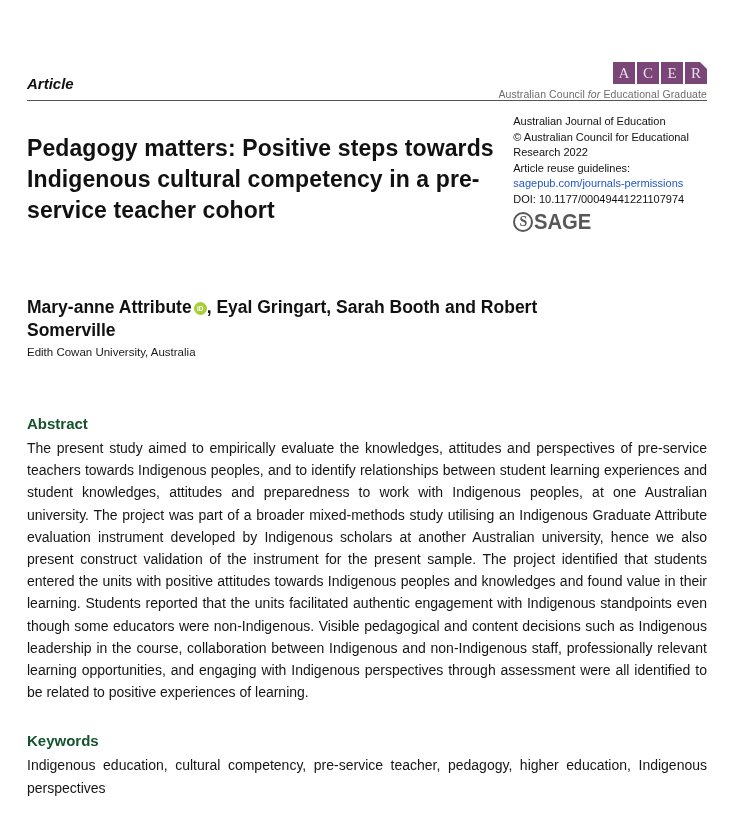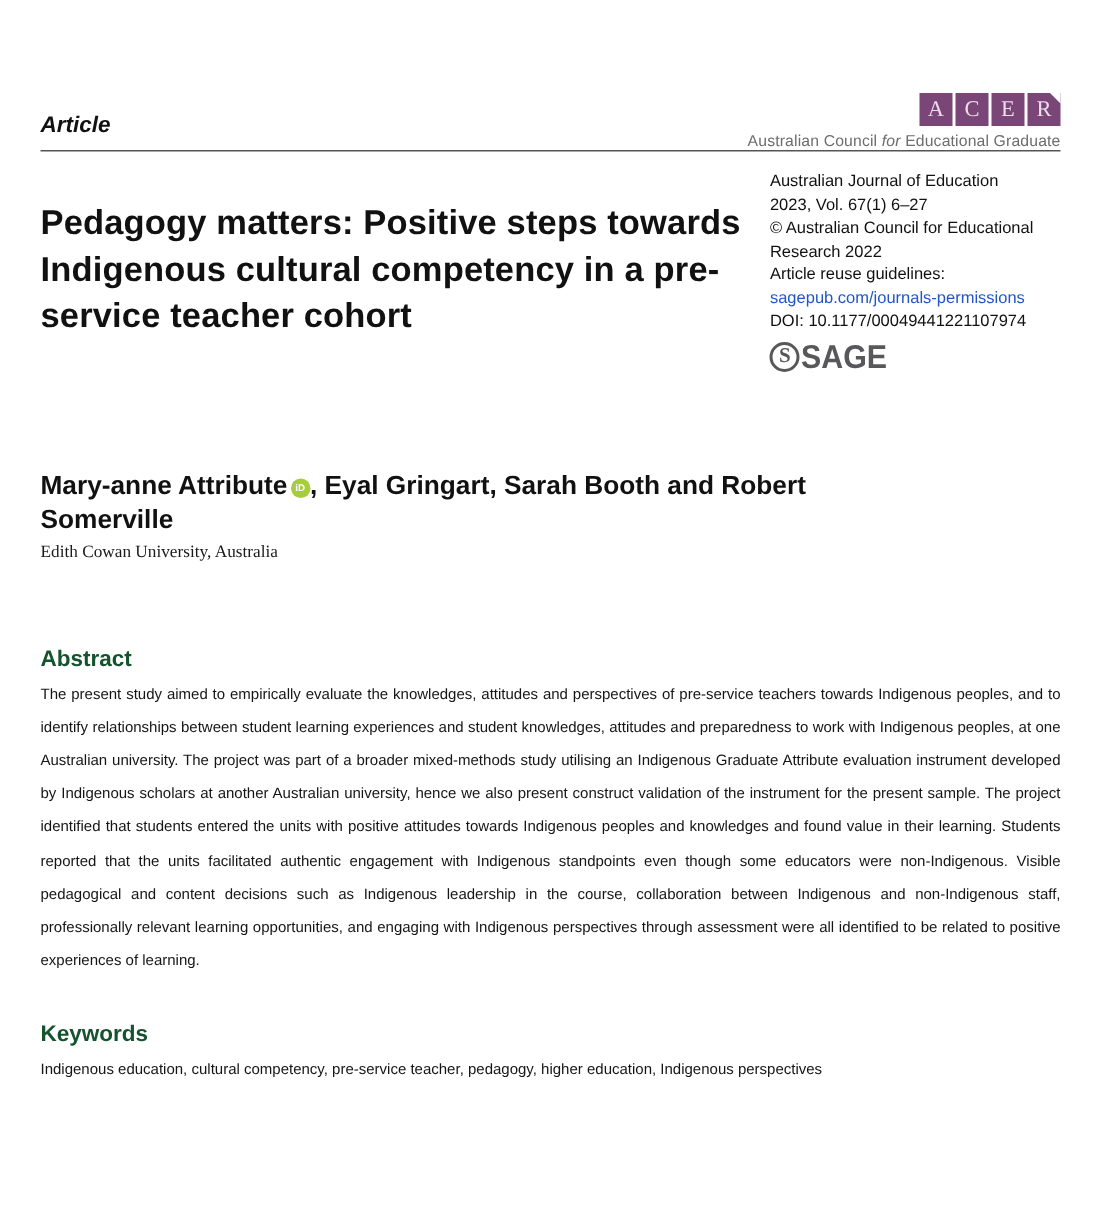--- a/index.html
+++ b/index.html
@@ -56,27 +56,27 @@
   .sage-word { font-size: 22px; font-weight: 600; letter-spacing: 0px; transform: scaleX(0.92); transform-origin: left; }
 
   
   .authors { margin-top: 64px; }
   .author-line { font-size: 17.5px; line-height: 23px; font-weight: bold; color: #111; width: 600px; }
   .orcid {
     display: inline-flex; width: 13px; height: 13px; border-radius: 50%;
     background: #A6CE39; color: #ffffff; font-size: 6.5px; font-weight: bold;
     align-items: center; justify-content: center; vertical-align: 2px; margin-left: 2px;
   }
-  .affiliation { font-size: 11.5px; margin-top: 4px; color: #1a1a1a; font-weight: 500; font-family: Liberation Serif, serif; }
+  .affiliation { font-size: 11.5px; margin-top: 4px; color: #1a1a1a; font-weight: 500; }
 
   
   .abstract { margin-top: 57px; }
   .sec-heading { font-size: 15px; font-weight: bold; color: #14532d; margin-bottom: 5px; }
   .body-text {
-    font-size: 10px; line-height: 22.2px; text-align: justify; color: #151515;
+    font-size: 14px; line-height: 22.2px; text-align: justify; color: #151515;
     width: 680px;
   }
   .keywords { margin-top: 29px; }
 </style>
 </head>
 <body>
 
 <div class="page">
 
   <header class="topbar">
@@ -92,21 +92,20 @@
         <span>Australian Council </span><span class="it">for</span><span> Educational Graduate</span>
       </div>
     </div>
   </header>
 
   <section class="head-grid">
     <h1 class="title">Pedagogy matters: Positive steps towards Indigenous cultural competency in a pre-service teacher cohort</h1>
 
     <aside class="journal-info">
       <div>Australian Journal of Education</div>
-      <div>2023, Vol. 67(1) 6–27</div>
       <div>© Australian Council for Educational Research 2022</div>
       <div>Article reuse guidelines:</div>
       <a href="#" class="link">sagepub.com/journals-permissions</a>
       <div>DOI: 10.1177/00049441221107974</div>
       <div class="sage-logo">
         <span class="sage-s-circle">S</span>
         <span class="sage-word">SAGE</span>
       </div>
     </aside>
   </section>

